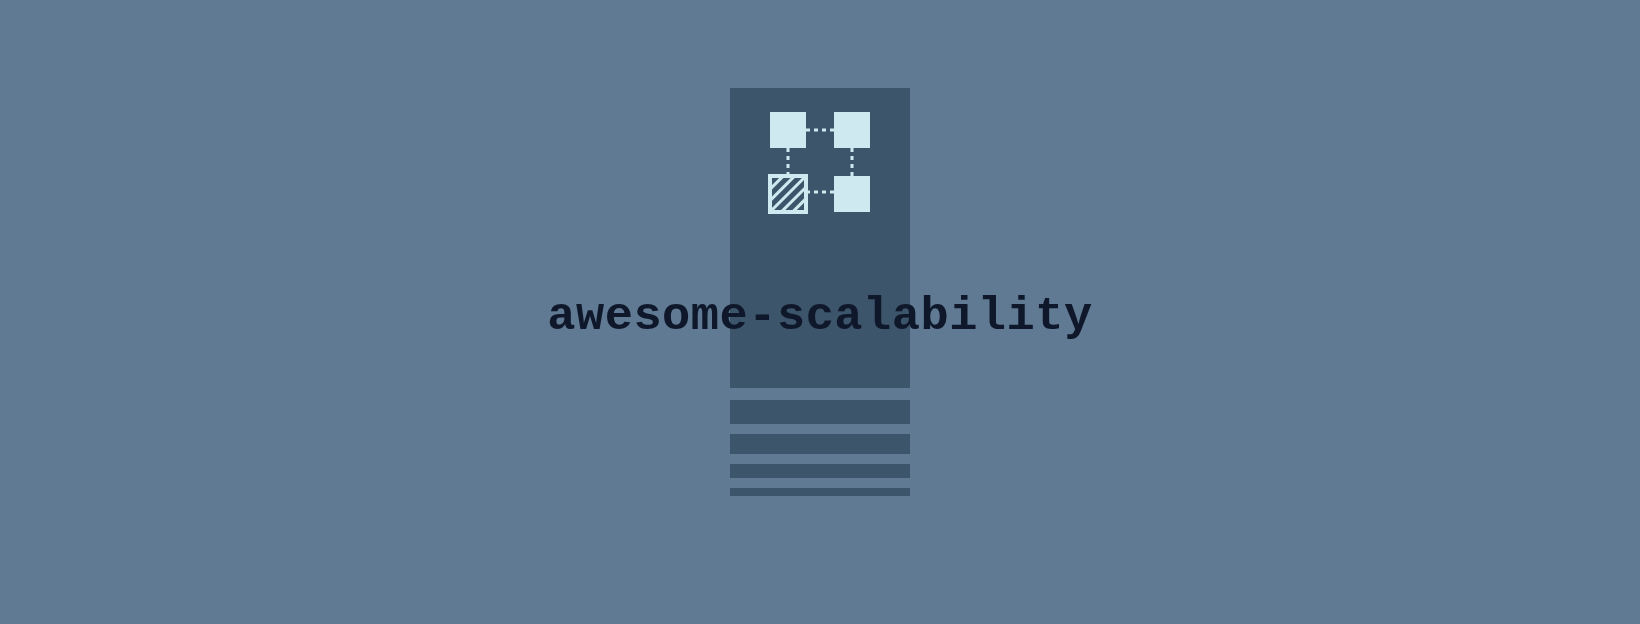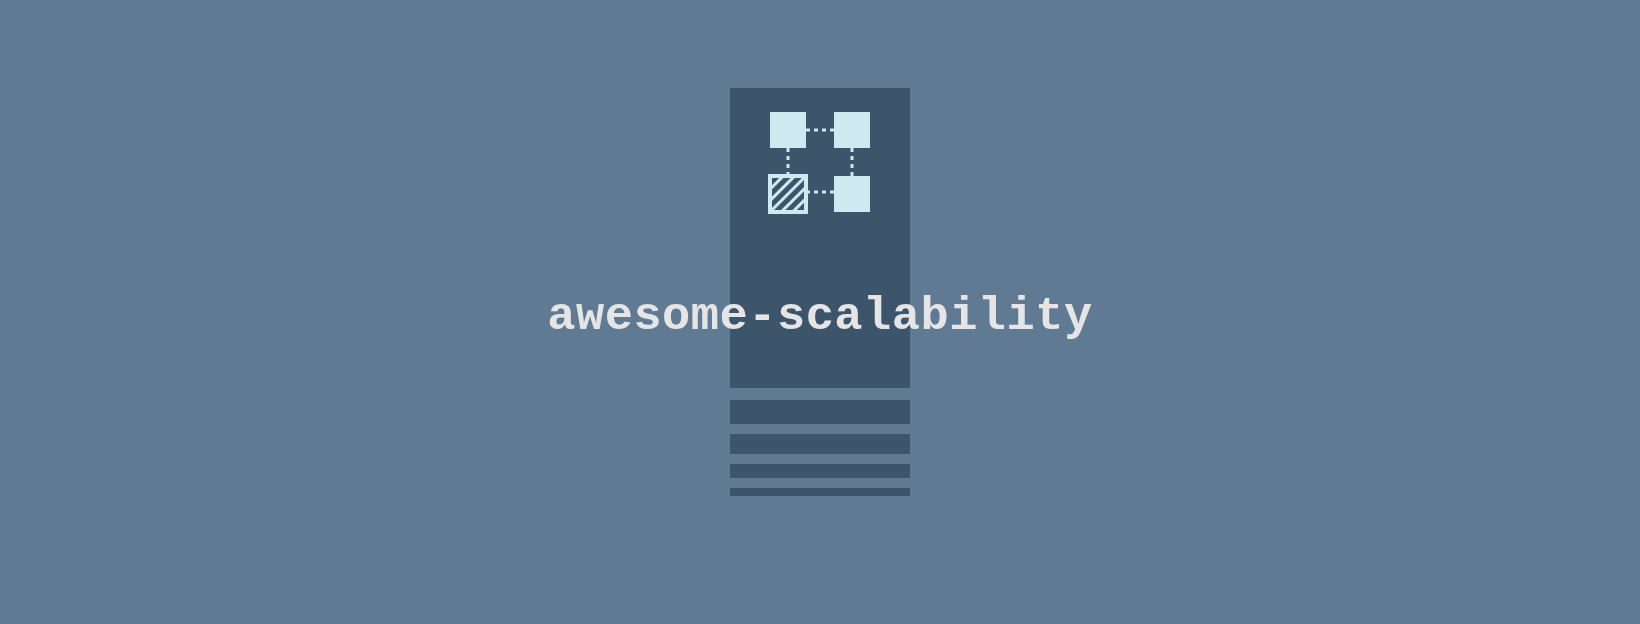--- a/index.html
+++ b/index.html
@@ -50,21 +50,21 @@
     }
     .bar.b1 { height: 24px; }
     .bar.b2 { height: 20px; }
     .bar.b3 { height: 14px; }
     .bar.b4 { height: 8px; }
     .title {
       position: absolute;
       left: 50%;
       top: 290px;
       transform: translateX(-50%);
-      color: #e5e5e5;
+      color: #0f172a;
       font-family: ui-monospace, SFMono-Regular, Menlo, Consolas, "Liberation Mono", monospace;
       font-size: 47px;
       font-weight: 700;
       letter-spacing: 0.5px;
       white-space: nowrap;
     }
   </style>
 </head>
 <body>
 

